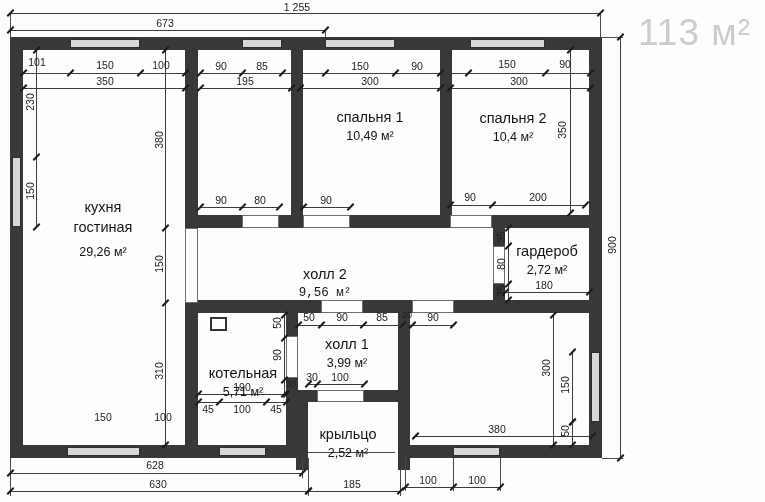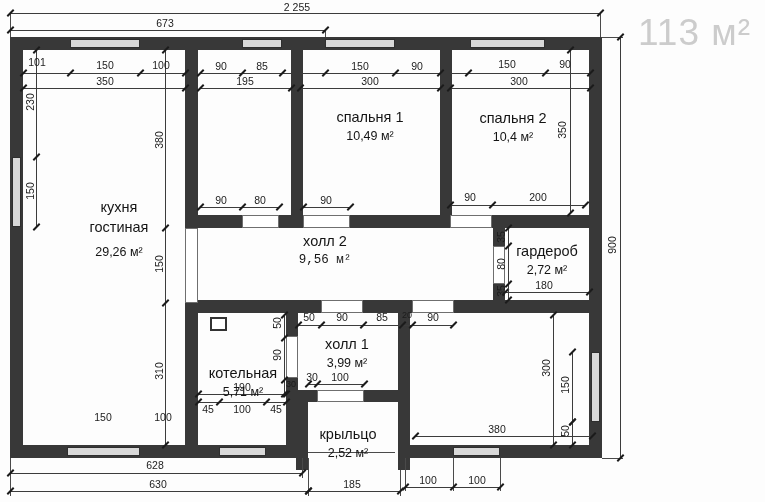--- a/index.html
+++ b/index.html
@@ -181,21 +181,21 @@
     <div class="tick" style="left: 280px; top: 393px;"></div>
     <div class="line" style="left: 553px; top: 315px; width: 1px; height: 130px;"></div>
     <div class="tick" style="left: 549px; top: 314px;"></div>
     <div class="tick" style="left: 549px; top: 444px;"></div>
     <div class="line" style="left: 572px; top: 352px; width: 1px; height: 70px;"></div>
     <div class="tick" style="left: 568px; top: 351px;"></div>
     <div class="tick" style="left: 568px; top: 421px;"></div>
     <div class="line" style="left: 572px; top: 422px; width: 1px; height: 23px;"></div>
     <div class="tick" style="left: 568px; top: 421px;"></div>
     <div class="tick" style="left: 568px; top: 444px;"></div>
-    <div class="dlabel" style="left: 297px; top: 7px;">2 255</div>
+    <div class="dlabel" style="left: 297px; top: 7px;">1 255</div>
     <div class="dlabel" style="left: 165px; top: 23px;">673</div>
     <div class="dlabel" style="left: 37px; top: 62px;">101</div>
     <div class="dlabel" style="left: 105px; top: 65px;">150</div>
     <div class="dlabel" style="left: 161px; top: 65px;">100</div>
     <div class="dlabel" style="left: 105px; top: 81px;">350</div>
     <div class="dlabel" style="left: 221px; top: 66px;">90</div>
     <div class="dlabel" style="left: 262px; top: 66px;">85</div>
     <div class="dlabel" style="left: 245px; top: 81px;">195</div>
     <div class="dlabel" style="left: 360px; top: 66px;">150</div>
     <div class="dlabel" style="left: 417px; top: 66px;">90</div>
@@ -237,34 +237,34 @@
     <div class="dlabel rot" style="left: 546px; top: 368px;">300</div>
     <div class="dlabel rot" style="left: 565px; top: 385px;">150</div>
     <div class="dlabel rot" style="left: 565px; top: 431px;">50</div>
     <div class="dlabel" style="left: 103px; top: 417px;">150</div>
     <div class="dlabel" style="left: 163px; top: 417px;">100</div>
     <div class="dlabel" style="left: 155px; top: 465px;">628</div>
     <div class="dlabel" style="left: 158px; top: 484px;">630</div>
     <div class="dlabel" style="left: 352px; top: 484px;">185</div>
     <div class="dlabel" style="left: 428px; top: 480px;">100</div>
     <div class="dlabel" style="left: 477px; top: 480px;">100</div>
-    <div class="room" style="left: 119px; top: 197px;">
+    <div class="room" style="left: 103px; top: 197px;">
       <div class="nm">кухня</div>
       <div class="nm">гостиная</div>
       <div class="ar" style="margin-top: 6px;">29,26 м²</div>
     </div>
     <div class="room" style="left: 370px; top: 107px;">
       <div class="nm">спальня 1</div>
       <div class="ar" style="margin-top: 0px;">10,49 м²</div>
     </div>
     <div class="room" style="left: 513px; top: 108px;">
       <div class="nm">спальня 2</div>
       <div class="ar" style="margin-top: 0px;">10,4 м²</div>
     </div>
-    <div class="room" style="left: 325px; top: 231px;">
+    <div class="room" style="left: 325px; top: 264px;">
       <div class="nm">холл 2</div>
       <div class="ar" style="margin-top: 0px; font-family: Liberation Mono, monospace;">9,56 м²</div>
     </div>
     <div class="room" style="left: 547px; top: 241px;">
       <div class="nm">гардероб</div>
       <div class="ar" style="margin-top: 0px;">2,72 м²</div>
     </div>
     <div class="room" style="left: 243px; top: 348px; margin-top: 15px;">
       <div class="nm">котельная</div>
       <div class="ar" style="margin-top: 0px;">5,71 м²</div>

